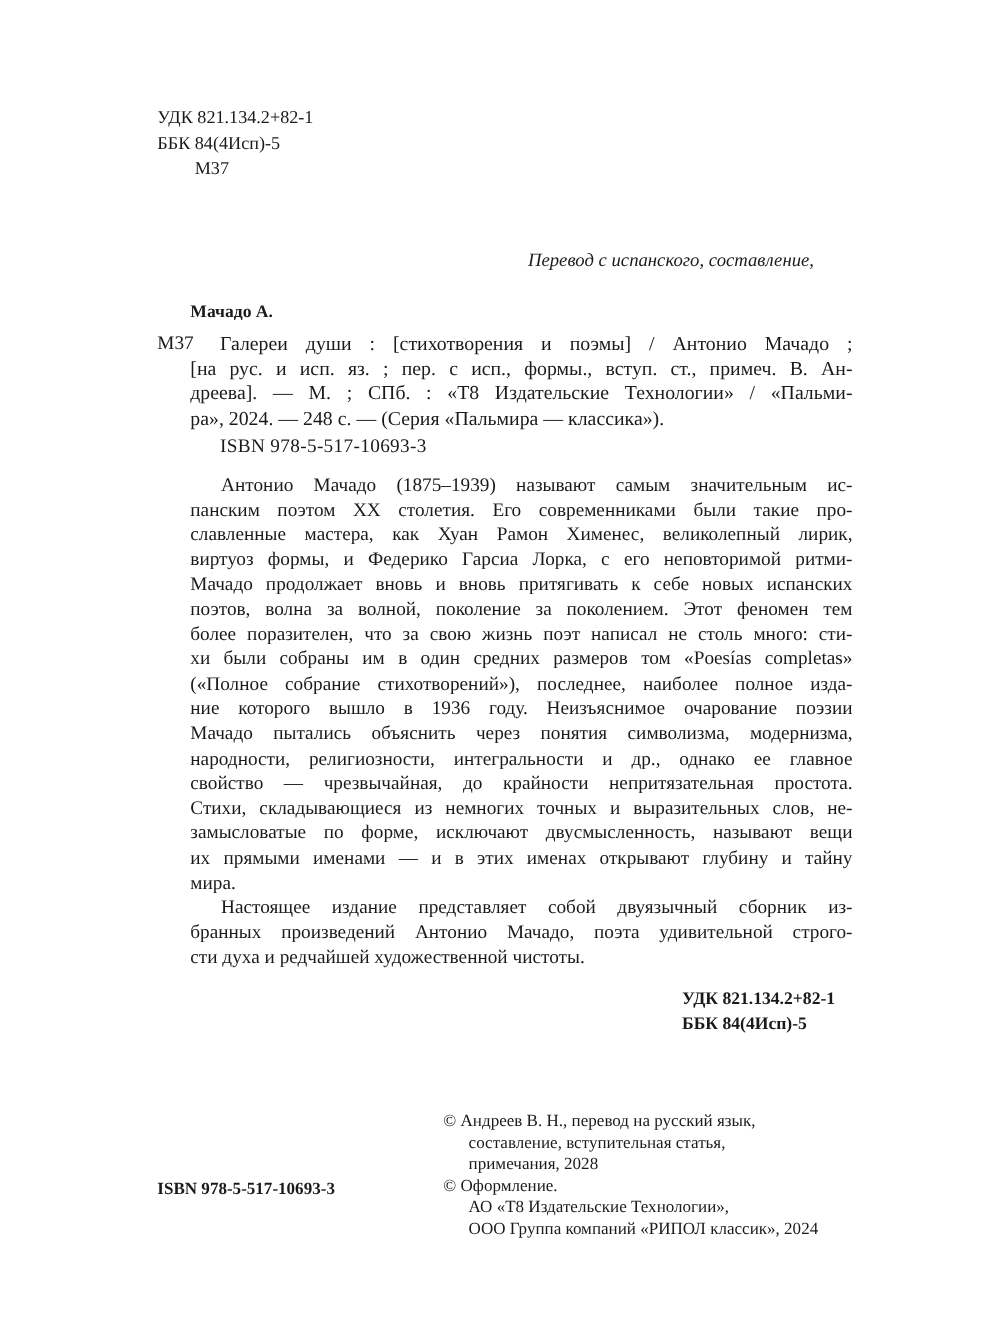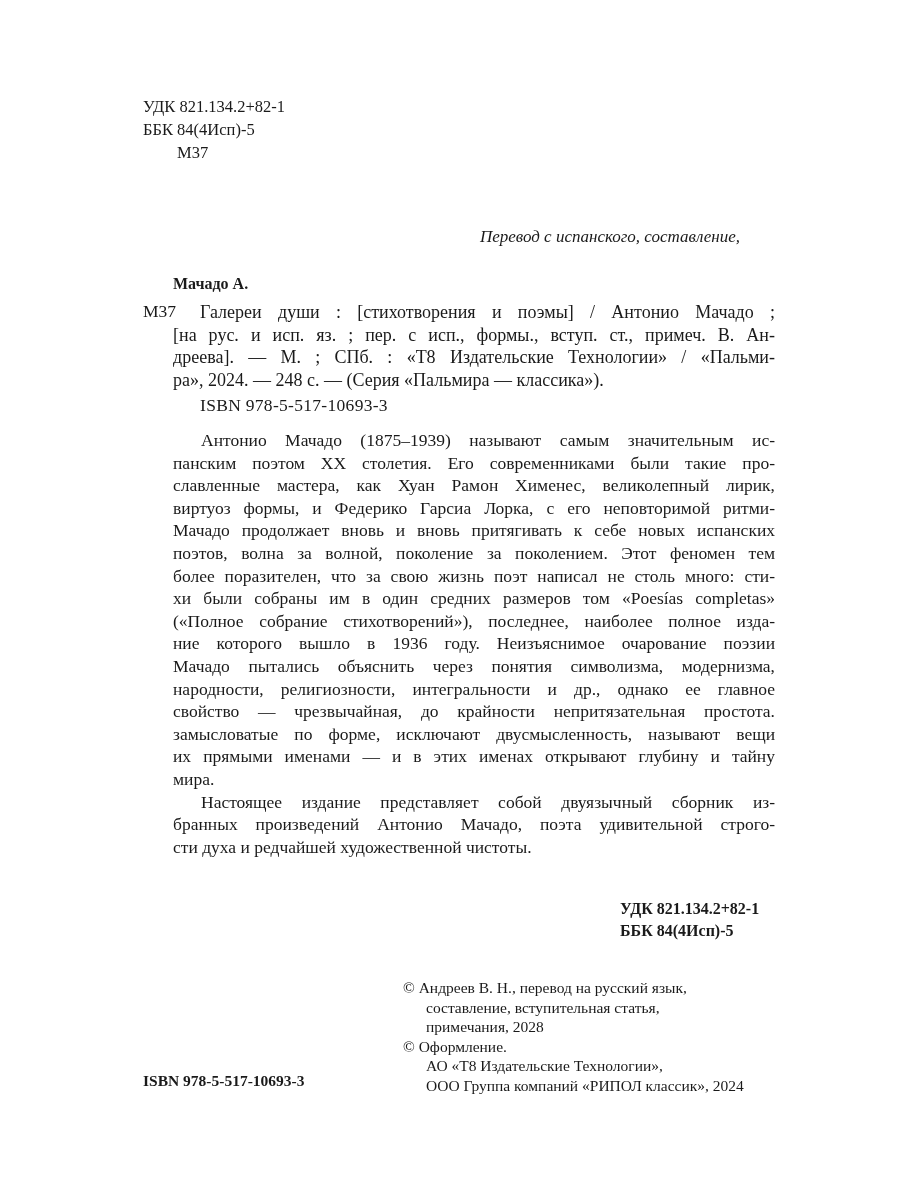--- a/index.html
+++ b/index.html
@@ -14,21 +14,21 @@
   .code { left:143px; top:301px; font-size:17.5px; }
   .biblio { left:173px; top:301px; width:602px; font-size:18px; line-height:22.6px; text-align:justify; }
   .biblio .ln { display:block; text-align-last:justify; white-space:nowrap; }
   .biblio .ln.last { text-align-last:left; }
   .isbn1 { left:200px; top:395px; font-size:17.5px; letter-spacing:0.3px; }
   .annot { left:173px; top:429px; width:602px; font-size:17.5px; line-height:22.6px; }
   .annot .ln { display:block; text-align:justify; text-align-last:justify; white-space:nowrap; height:22.6px; }
   .annot .ln.ind { padding-left:28px; }
   .annot .ln.last { text-align-last:left; }
   .indexes { left:620px; top:898px; font-weight:bold; font-size:16px; line-height:22px; }
-  .copyright { left:403px; top:978px; font-size:15.5px; line-height:19.5px; }
+  .copyright { left:403px; top:1010px; font-size:15.5px; line-height:19.5px; }
   .copyright .ind { padding-left:23px; }
   .isbn2 { left:143px; top:1072px; font-weight:bold; font-size:15.5px; }
 </style>
 </head>
 <body>
 
 <div class="abs cls">
   <div>УДК 821.134.2+82-1</div>
   <div>ББК 84(4Исп)-5</div>
   <div class="m37">М37</div>
@@ -57,20 +57,21 @@
   <span class="ln">виртуоз формы, и Федерико Гарсиа Лорка, с его неповторимой ритми-</span>
   <span class="ln">Мачадо продолжает вновь и вновь притягивать к себе новых испанских</span>
   <span class="ln">поэтов, волна за волной, поколение за поколением. Этот феномен тем</span>
   <span class="ln">более поразителен, что за свою жизнь поэт написал не столь много: сти-</span>
   <span class="ln">хи были собраны им в один средних размеров том «Poesías completas»</span>
   <span class="ln">(«Полное собрание стихотворений»), последнее, наиболее полное изда-</span>
   <span class="ln">ние которого вышло в 1936 году. Неизъяснимое очарование поэзии</span>
   <span class="ln">Мачадо пытались объяснить через понятия символизма, модернизма,</span>
   <span class="ln">народности, религиозности, интегральности и др., однако ее главное</span>
   <span class="ln">свойство — чрезвычайная, до крайности непритязательная простота.</span>
+  <span class="ln">Стихи, складывающиеся из немногих точных и выразительных слов, не-</span>
   <span class="ln">замысловатые по форме, исключают двусмысленность, называют вещи</span>
   <span class="ln">их прямыми именами — и в этих именах открывают глубину и тайну</span>
   <span class="ln last">мира.</span>
   <span class="ln ind">Настоящее издание представляет собой двуязычный сборник из-</span>
   <span class="ln">бранных произведений Антонио Мачадо, поэта удивительной строго-</span>
   <span class="ln last">сти духа и редчайшей художественной чистоты.</span>
 </div>
 
 <div class="abs indexes">
   <div>УДК 821.134.2+82-1</div>

